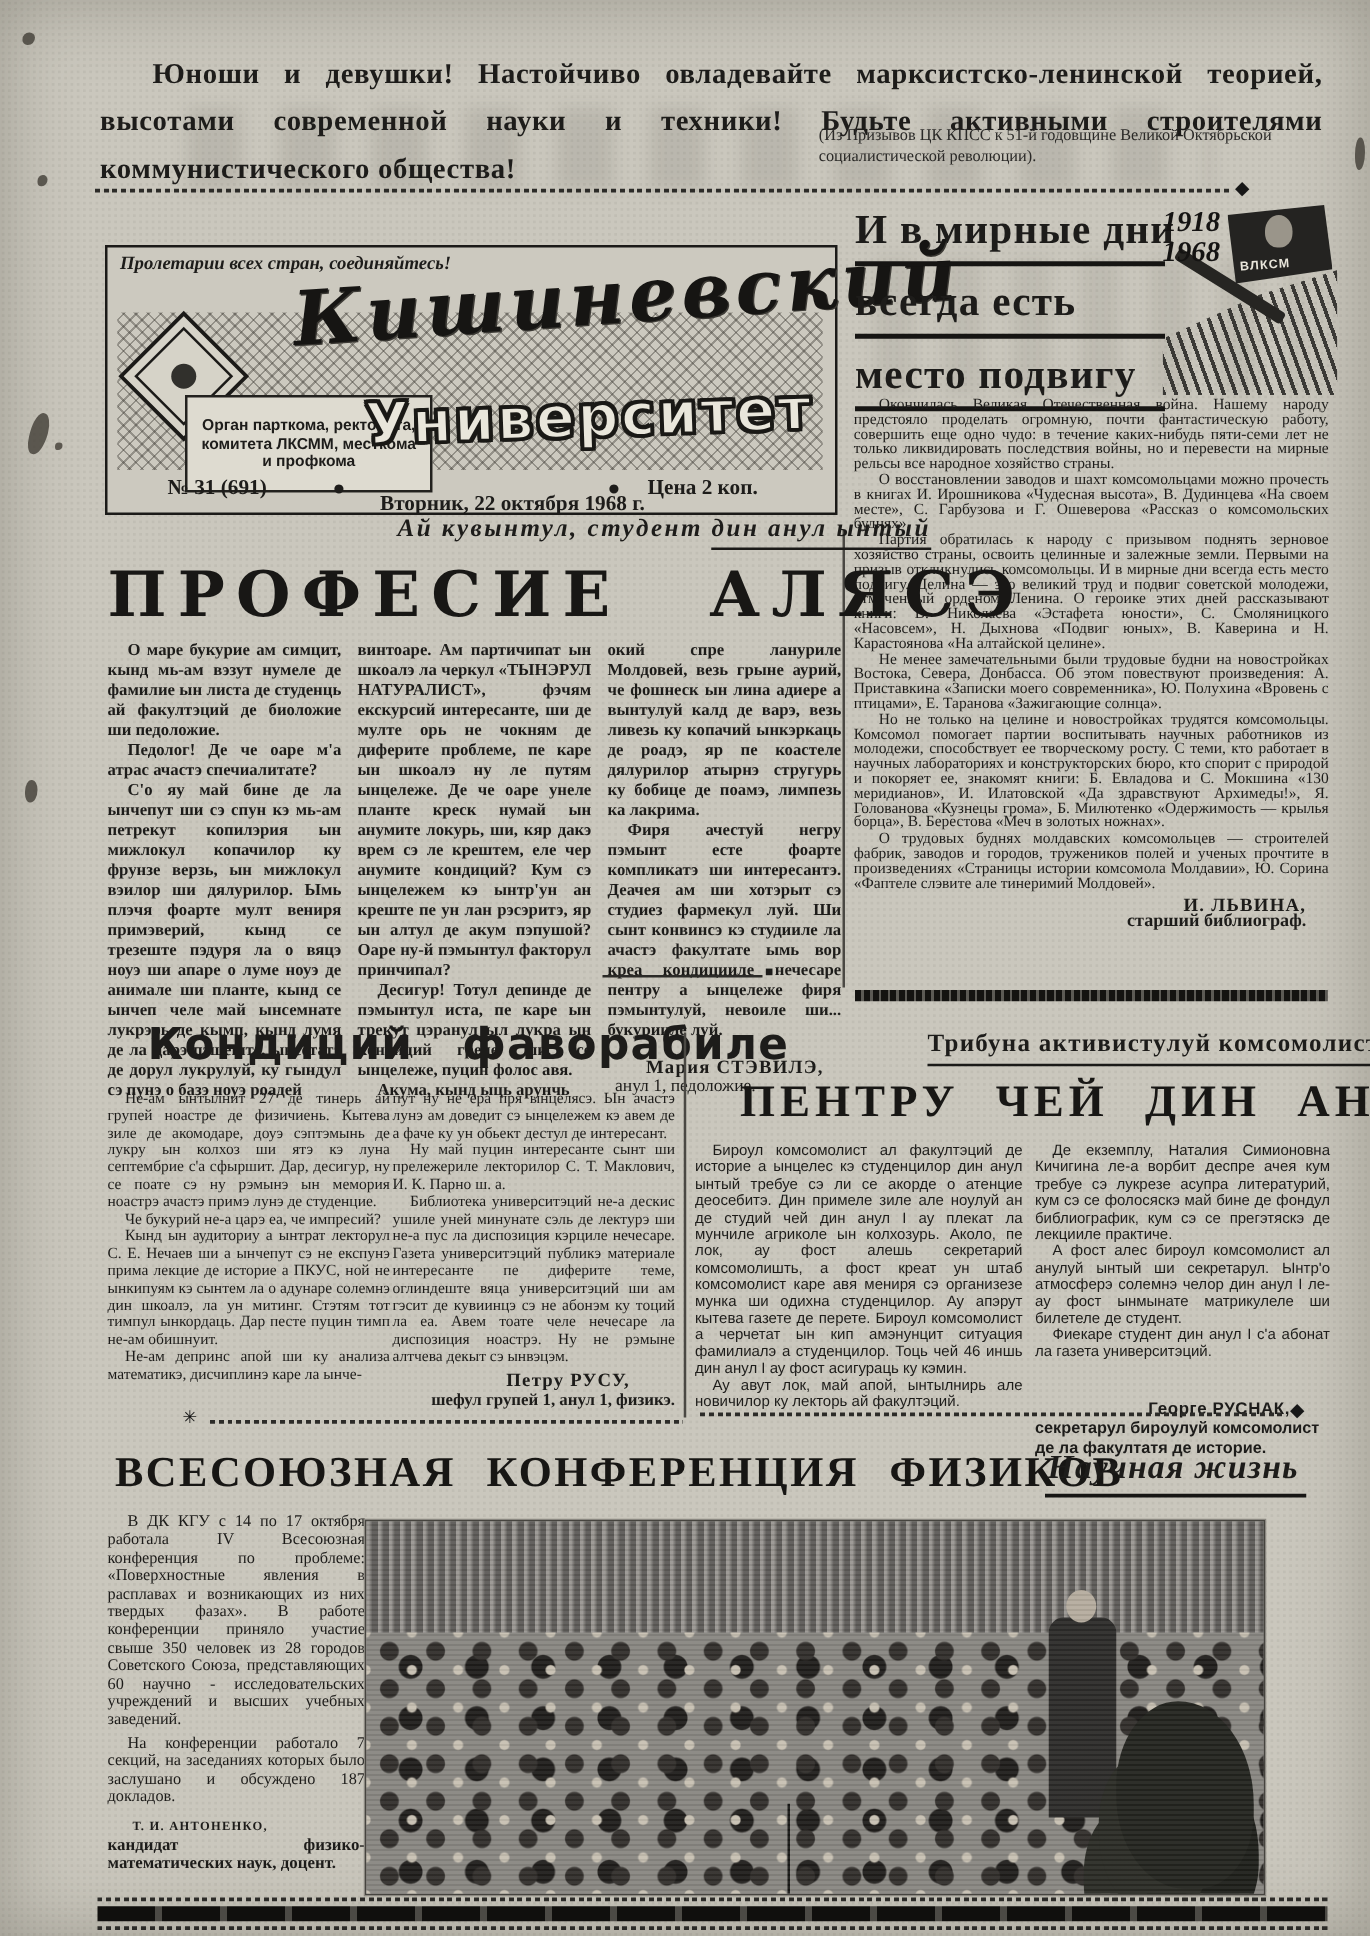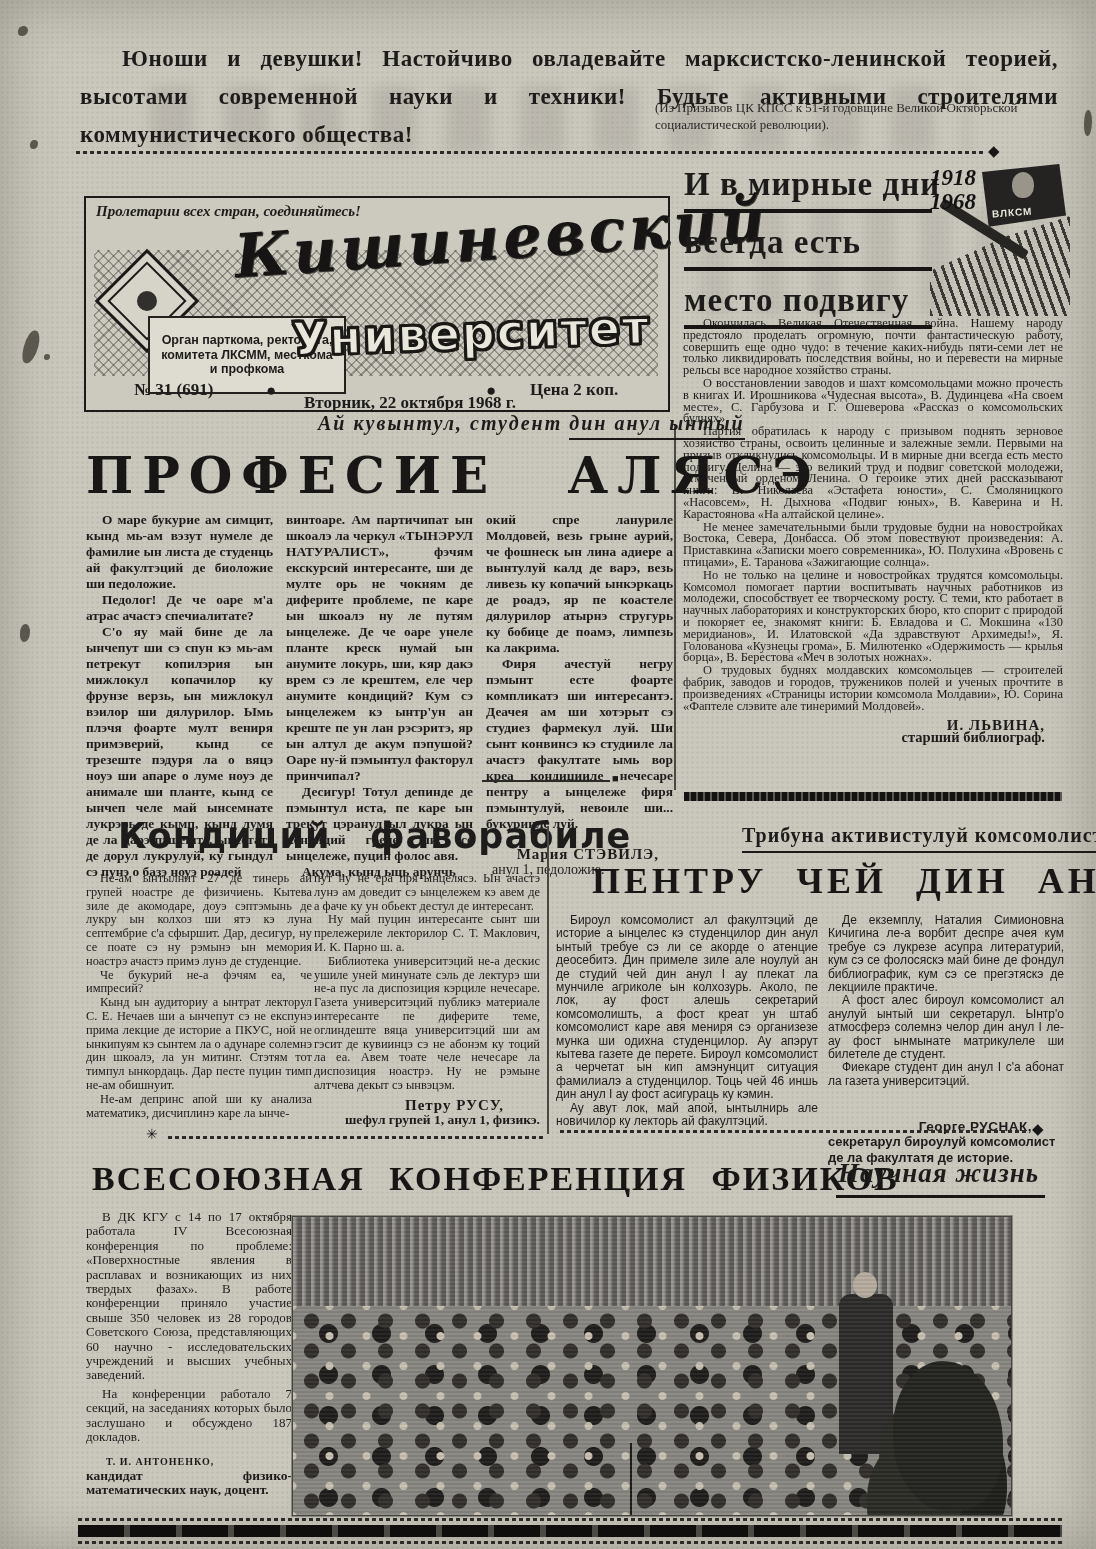--- a/index.html
+++ b/index.html
@@ -37,21 +37,21 @@
   .emblem::after{content:"";position:absolute;left:50%;top:50%;width:20px;height:20px;margin:-10px 0 0 -10px;
     border-radius:50%;background:#31302c;}
   .organ{position:absolute;left:62px;top:118px;width:182px;height:64px;background:#dedbd0;
     border:2px solid #22211e;padding:5px 6px;font-family:"Liberation Sans",sans-serif;
     font-size:12.5px;font-weight:bold;text-align:center;line-height:14.5px;display:flex;align-items:center;}
   .mast-row{position:absolute;left:0;top:182px;width:578px;height:28px;font-size:17px;font-weight:bold;}
   .mr-issue{position:absolute;left:48px;top:0;}
   .mr-b1{position:absolute;left:180px;top:1px;}
   .mr-date{position:absolute;left:218px;top:0;margin-top:13px;}
   .mr-b2{position:absolute;left:400px;top:1px;}
-  .mr-price{position:absolute;left:444px;top:0;}
+  .mr-price{position:absolute;left:432px;top:0;}
   
   .peace-h{left:684px;font-size:33px;font-weight:bold;letter-spacing:1px;
     border-bottom:4px solid #161513;padding-bottom:6px;width:248px;white-space:nowrap;}
   .ph1{top:166px;} .ph2{top:224px;} .ph3{top:282px;}
   .badge{left:930px;top:164px;width:140px;height:158px;}
   .badge-years{position:absolute;left:0;top:2px;font-size:23px;font-weight:bold;font-style:italic;line-height:24px;color:#141312;}
   .badge-flag{position:absolute;left:52px;top:0;width:84px;height:66px;background:#242321;
     clip-path:polygon(0 12%,92% 0,100% 78%,8% 95%);}
   .badge-head{position:absolute;left:82px;top:8px;width:22px;height:26px;border-radius:50% 50% 45% 45%;background:#9a958a;}
   .badge-org{position:absolute;left:62px;top:42px;width:70px;color:#e8e5da;font-family:"Liberation Sans",sans-serif;
@@ -251,21 +251,21 @@
         <span class="s-role">анул 1, педоложие.</span>
       </div>
     </div>
   </div>
   <div class="abs rule-sq"></div>
   <span class="abs sq-icon">■</span>
 
   <div class="abs kond-title">Кондиций фаворабиле</div>
   <div class="abs kond-col kc1">
     <p>Не-ам ынтылнит 27 де тинерь ай групей ноастре де физичиень. Кытева зиле де акомодаре, доуэ сэптэмынь де лукру ын колхоз ши ятэ кэ луна септембрие с'а сфыршит. Дар, десигур, ну се поате сэ ну рэмынэ ын мемория ноастрэ ачастэ примэ лунэ де студенцие.</p>
-    <p>Че букурий не-а фэчям еа, че импресий?</p>
+    <p>Че букурий не-а царэ еа, че импресий?</p>
     <p>Кынд ын аудиториу а ынтрат лекторул С. Е. Нечаев ши а ынчепут сэ не експунэ прима лекцие де историе а ПКУС, ной не ынкипуям кэ сынтем ла о адунаре солемнэ дин шкоалэ, ла ун митинг. Стэтям тот тимпул ынкордаць. Дар песте пуцин тимп не-ам обишнуит.</p>
     <p>Не-ам депринс апой ши ку анализа математикэ, дисчиплинэ каре ла ынче-</p>
   </div>
   <div class="abs kond-col kc2">
     <p class="cont">пут ну не ера пря ынцелясэ. Ын ачастэ лунэ ам доведит сэ ынцележем кэ авем де а фаче ку ун обьект дестул де интересант.</p>
     <p>Ну май пуцин интересанте сынт ши прележериле лекторилор С. Т. Маклович, И. К. Парно ш. а.</p>
     <p>Библиотека университэций не-а дескис ушиле уней минунате сэль де лектурэ ши не-а пус ла диспозиция кэрциле нечесаре. Газета университэций публикэ материале интересанте пе диферите теме, оглиндеште вяца университэций ши ам гэсит де кувиинцэ сэ не абонэм ку тоций ла еа. Авем тоате челе нечесаре ла диспозиция ноастрэ. Ну не рэмыне алтчева декыт сэ ынвэцэм.</p>
     <div class="kond-sig">
       <span class="s-name">Петру РУСУ,</span>
       <span class="s-role">шефул групей 1, анул 1, физикэ.</span>

